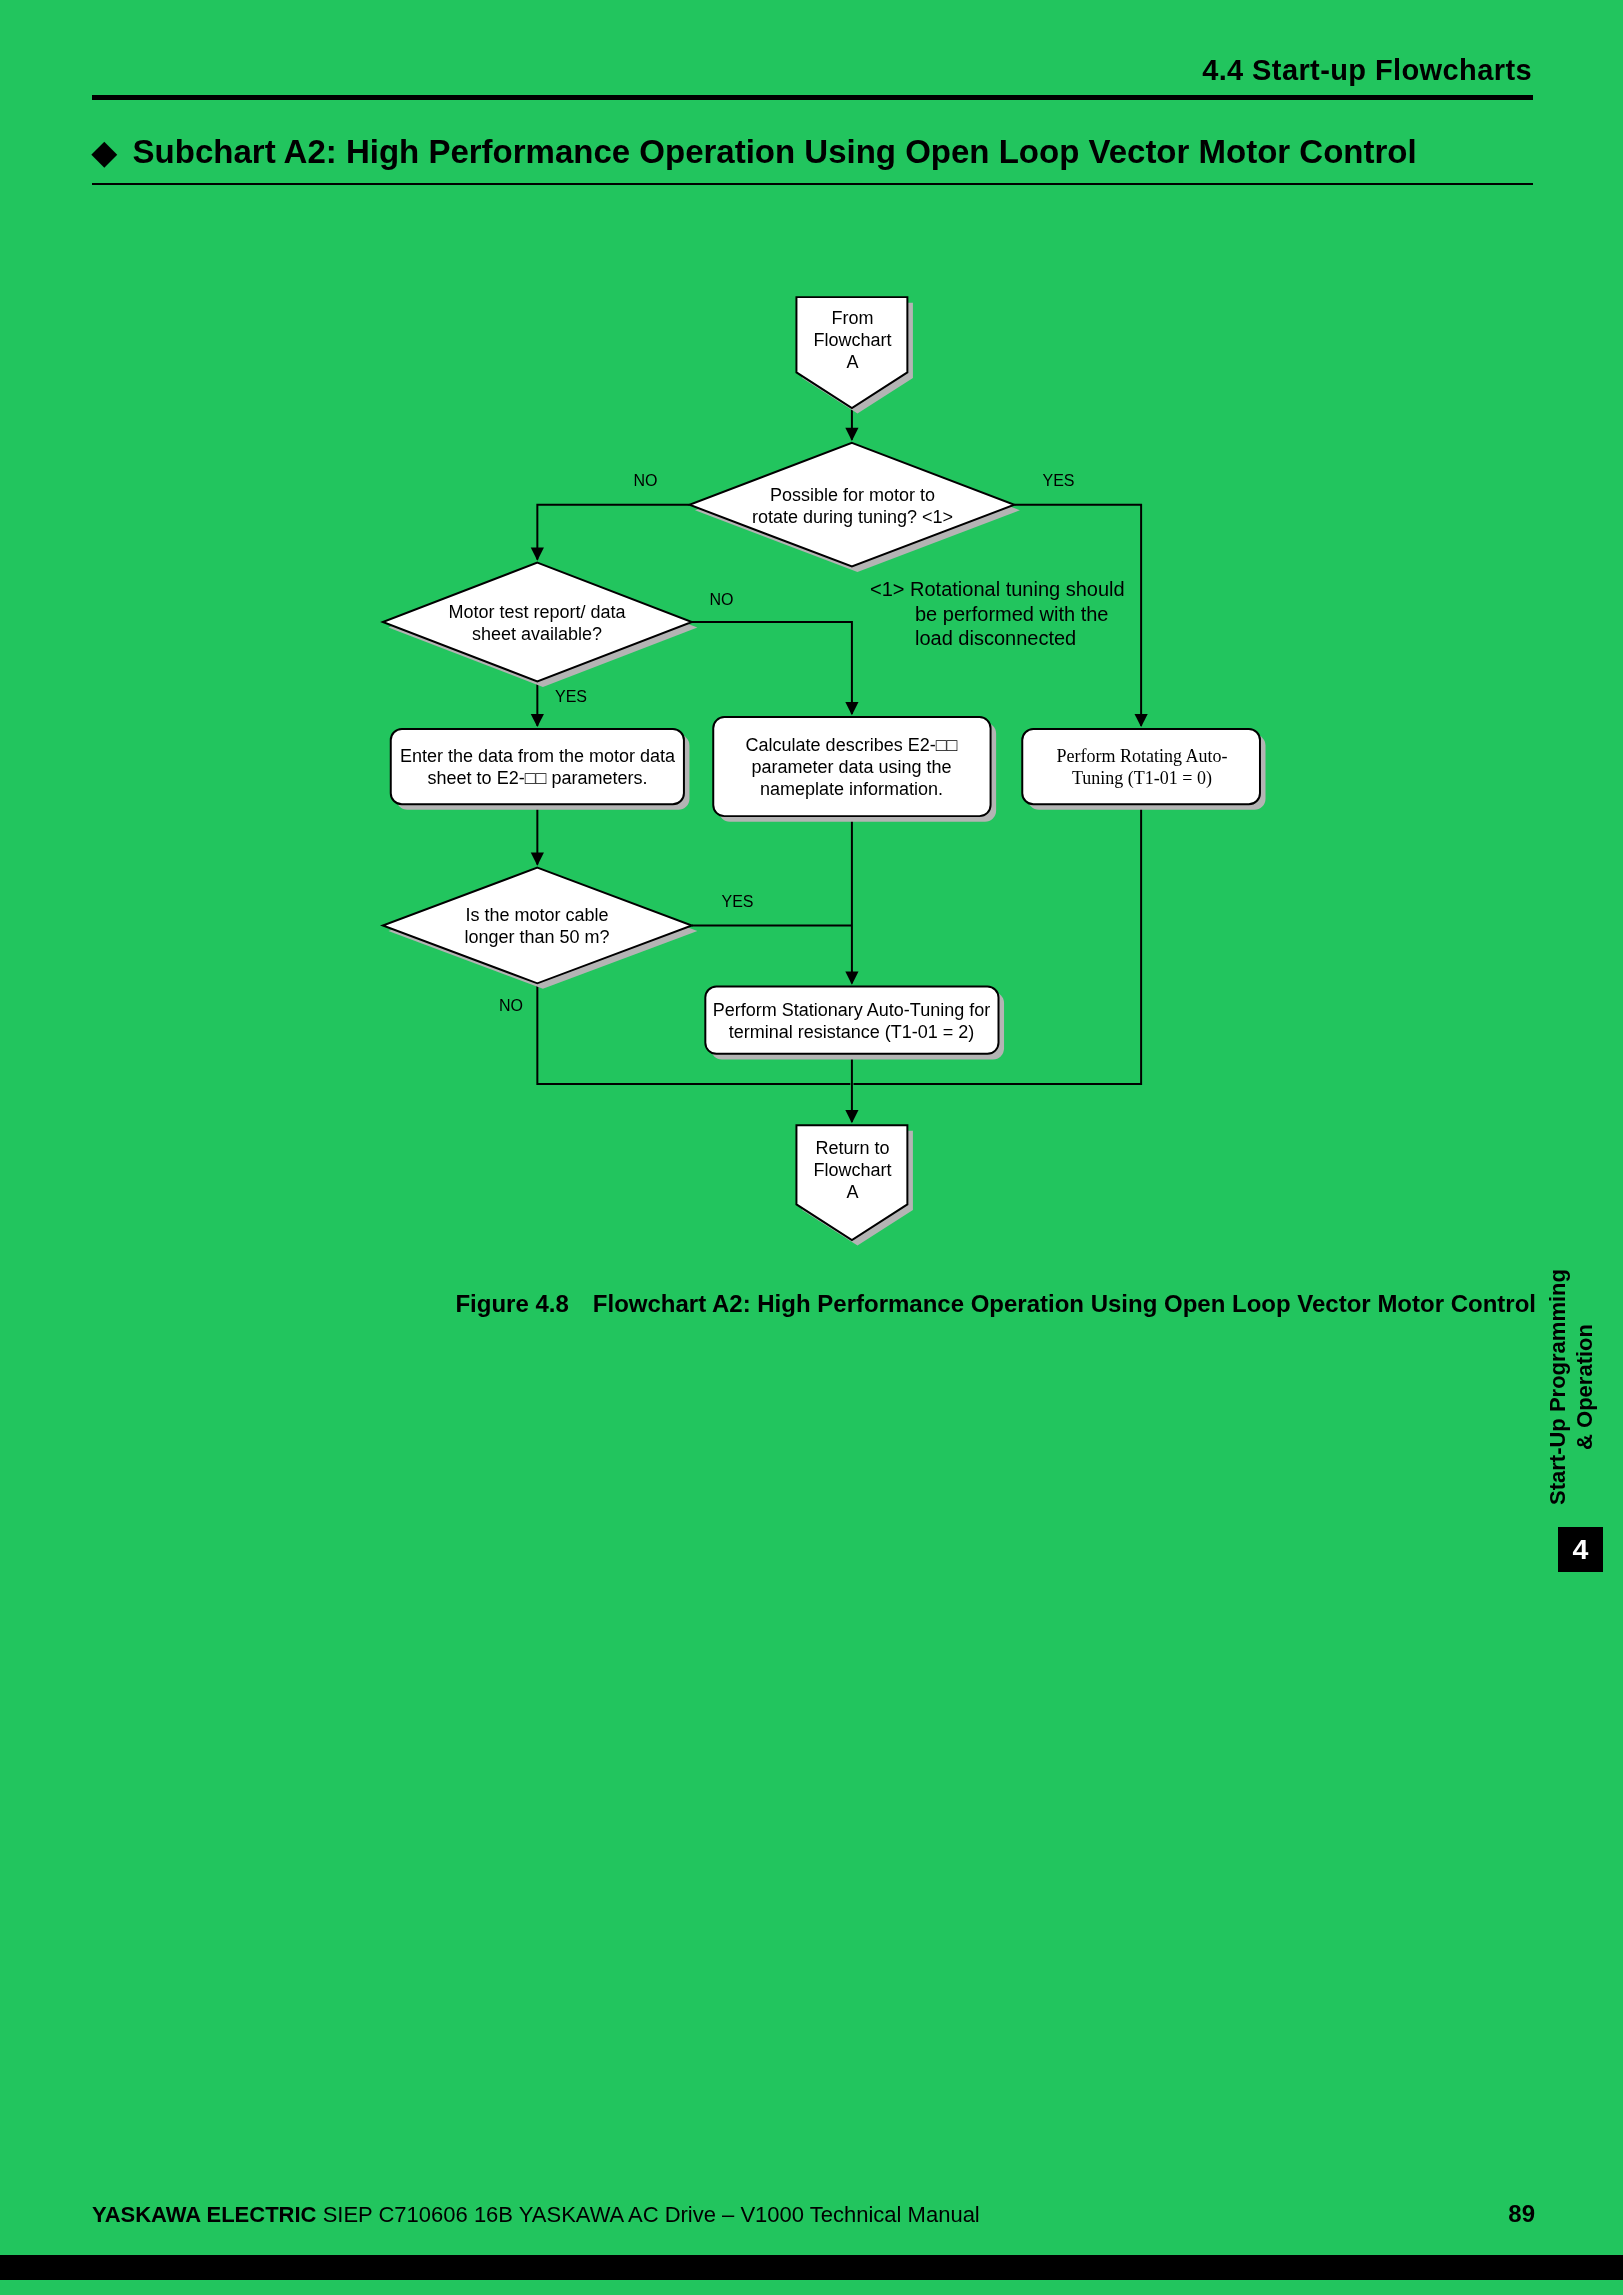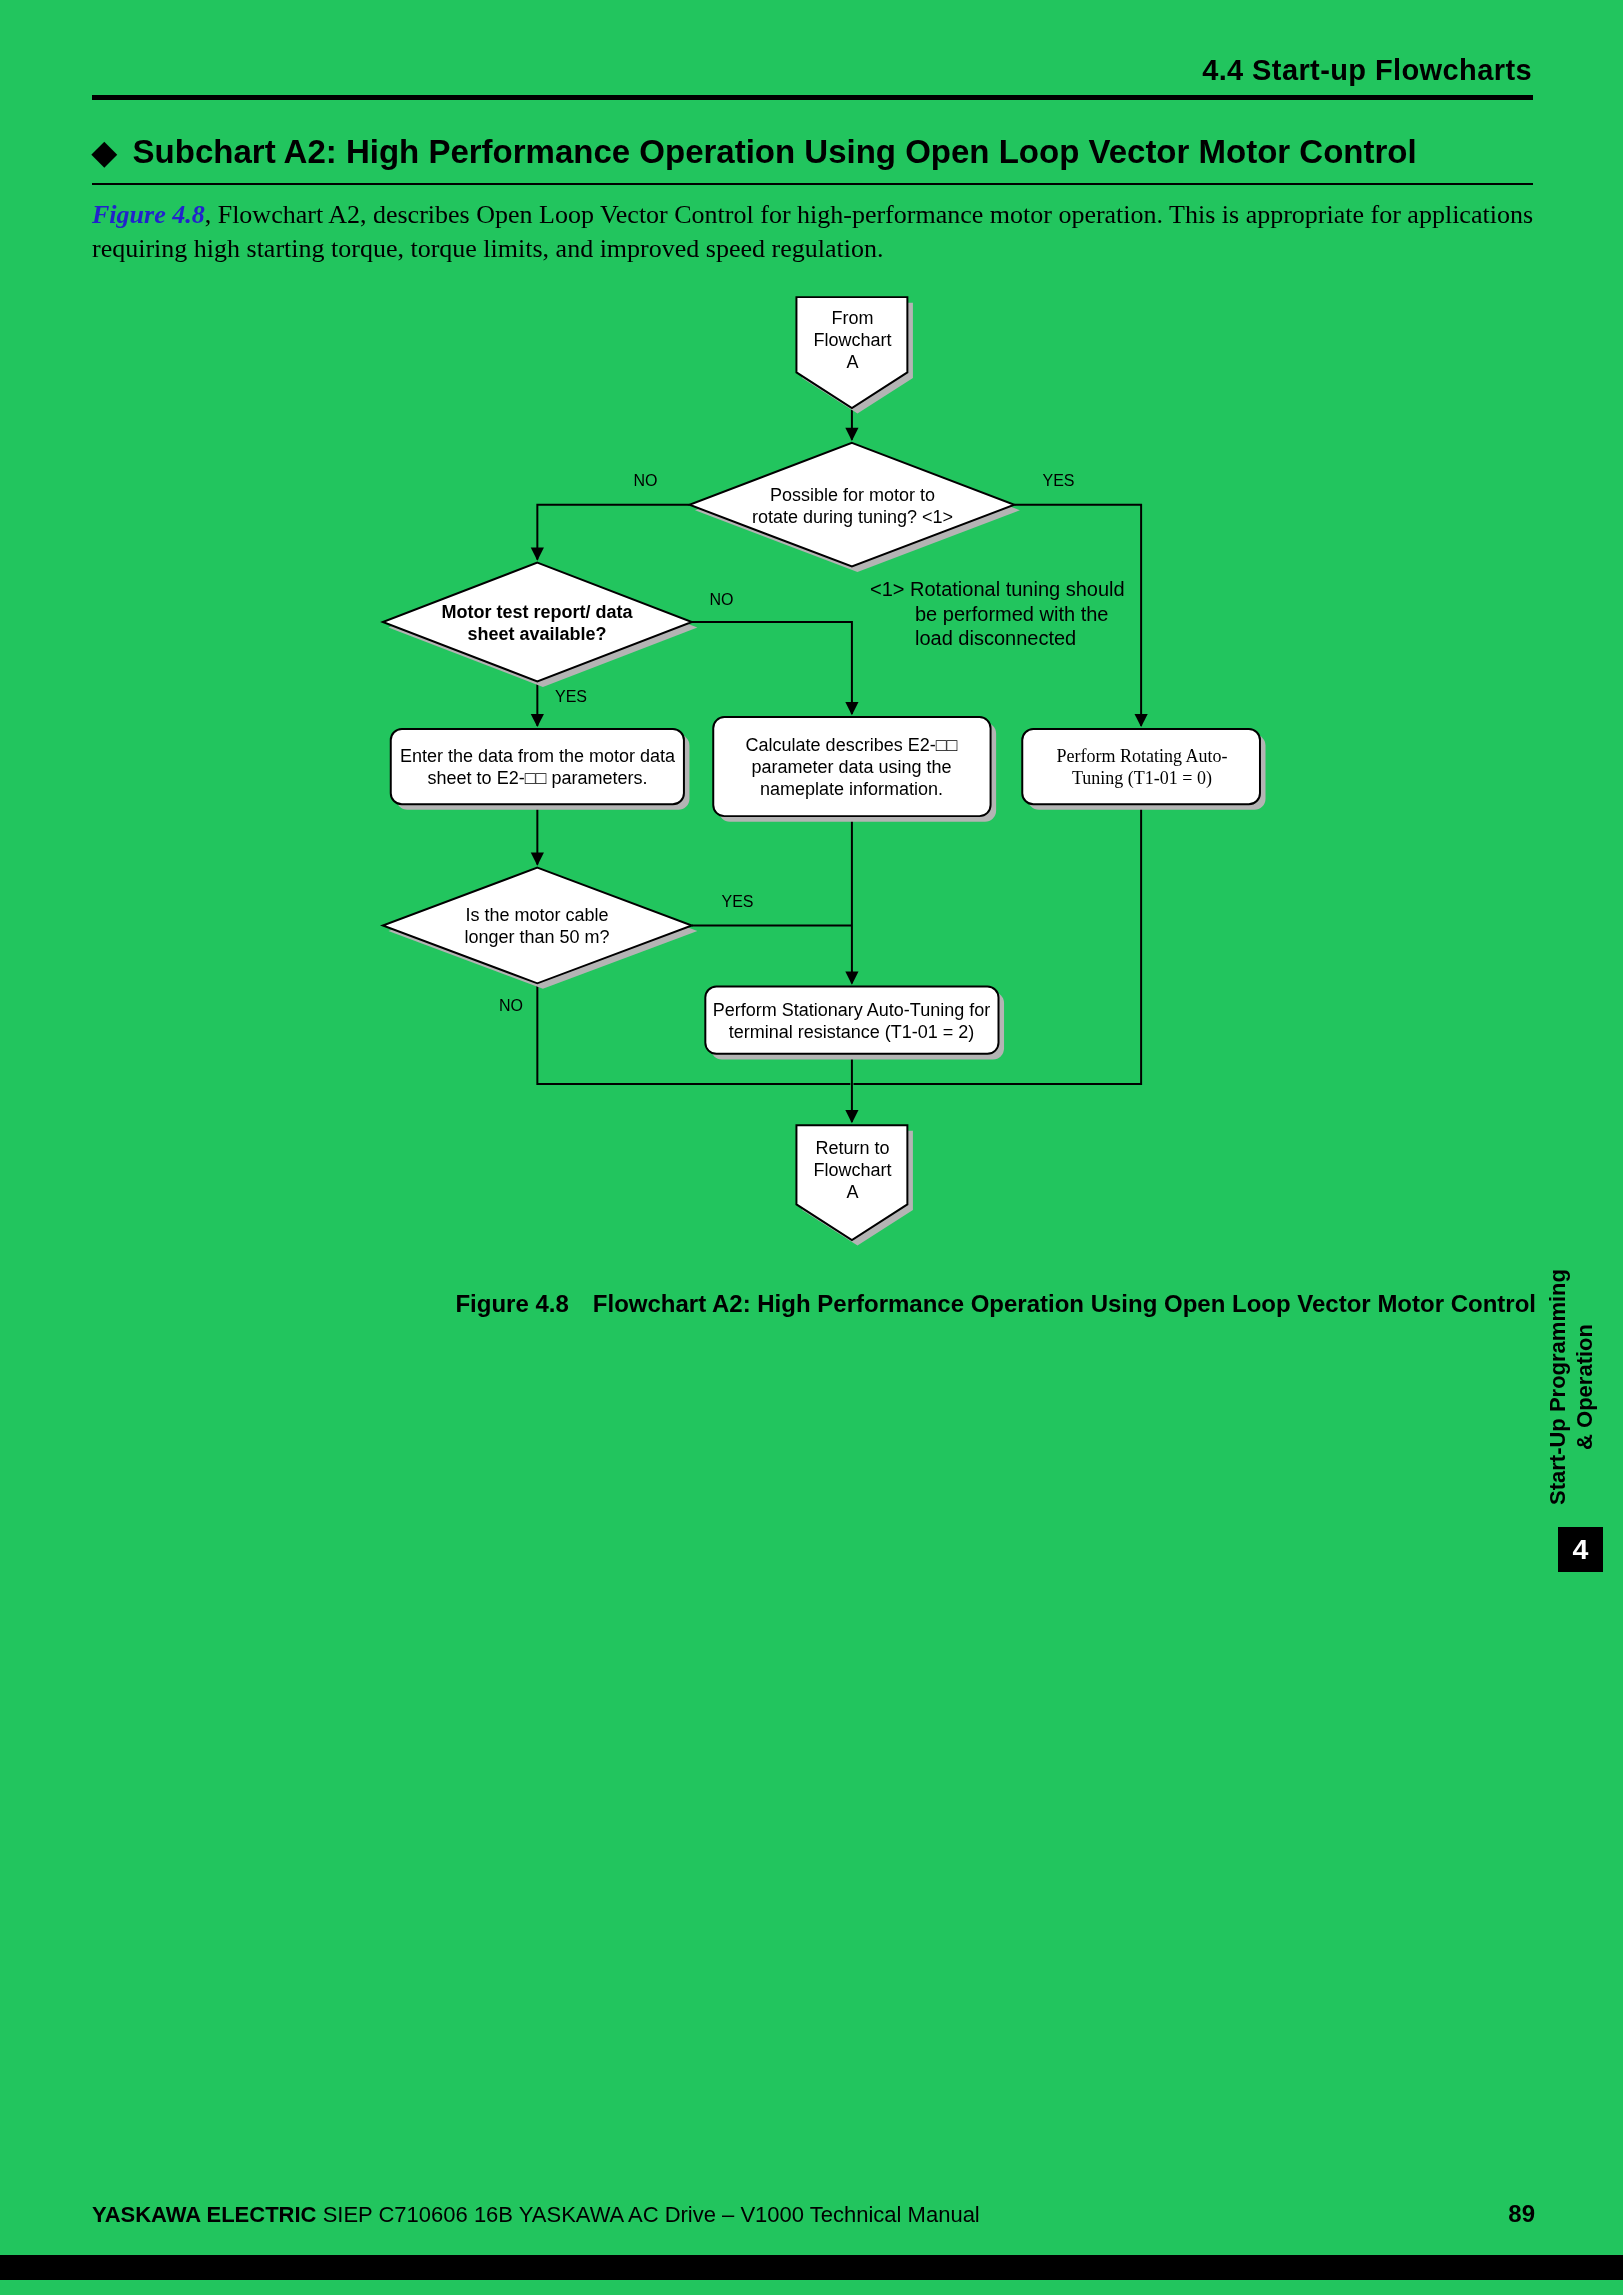--- a/index.html
+++ b/index.html
@@ -57,21 +57,20 @@
 
   <div class="header-title">4.4 Start-up Flowcharts</div>
   <div class="rule-thick"></div>
 
   <div class="heading">
     <span class="bullet">◆</span>
     <span>Subchart A2: High Performance Operation Using Open Loop Vector Motor Control</span>
   </div>
   <div class="rule-thin"></div>
 
-  <p class="intro"><span class="fig-link">Figure 4.8</span><span>, Flowchart A2, describes Open Loop Vector Control for high-performance motor operation. This is appropriate for applications requiring high starting torque, torque limits, and improved speed regulation.</span></p>
 
   <svg class="flow-svg" viewBox="0 0 2048 1700">
     <defs>
       <marker id="arr" viewBox="0 0 12 12" refX="10" refY="6" markerWidth="8" markerHeight="8" orient="auto">
         <path d="M1,1 L11,6 L1,11 z" fill="#000"></path>
       </marker>
     </defs>
 
     <g>
       <path class="edge" d="M1075,517 L1075,555" marker-end="url(#arr)"></path>
@@ -131,21 +130,21 @@
       <polygon class="shape-shadow" points="1005,1420 1145,1420 1145,1520 1075,1565 1005,1520" transform="translate(7,7)"></polygon>
       <polygon class="shape-main" points="1005,1420 1145,1420 1145,1520 1075,1565 1005,1520"></polygon>
     </g>
   </svg>
 
   <div class="node-text" style="left:797px; top:300px; width:111px; height:79px;">From
 Flowchart
 A</div>
   <div class="node-text" style="left:698px; top:461px; width:309px; height:89px;">Possible for motor to
 rotate during tuning? &lt;1&gt;</div>
-  <div class="node-text" style="left:384px; top:579px; width:306px; height:87px;font-weight:bold;">Motor test report/ data
+  <div class="node-text" style="left:384px; top:579px; width:306px; height:87px;">Motor test report/ data
 sheet available?</div>
   <div class="node-text" style="left:387px; top:729px; width:301px; height:75px;">Enter the data from the motor data
 sheet to E2-□□ parameters.</div>
   <div class="node-text" style="left:709px; top:717px; width:285px; height:99px;">Calculate describes E2-□□
 parameter data  using the
 nameplate information.</div>
   <div class="node-text" style="left:1023px; top:729px; width:238px; height:75px;font-family:Liberation Serif, serif;">Perform Rotating Auto-
 Tuning  (T1-01 = 0)</div>
   <div class="node-text" style="left:384px; top:882px; width:306px; height:87px;">Is the motor cable
 longer than 50 m?</div>

